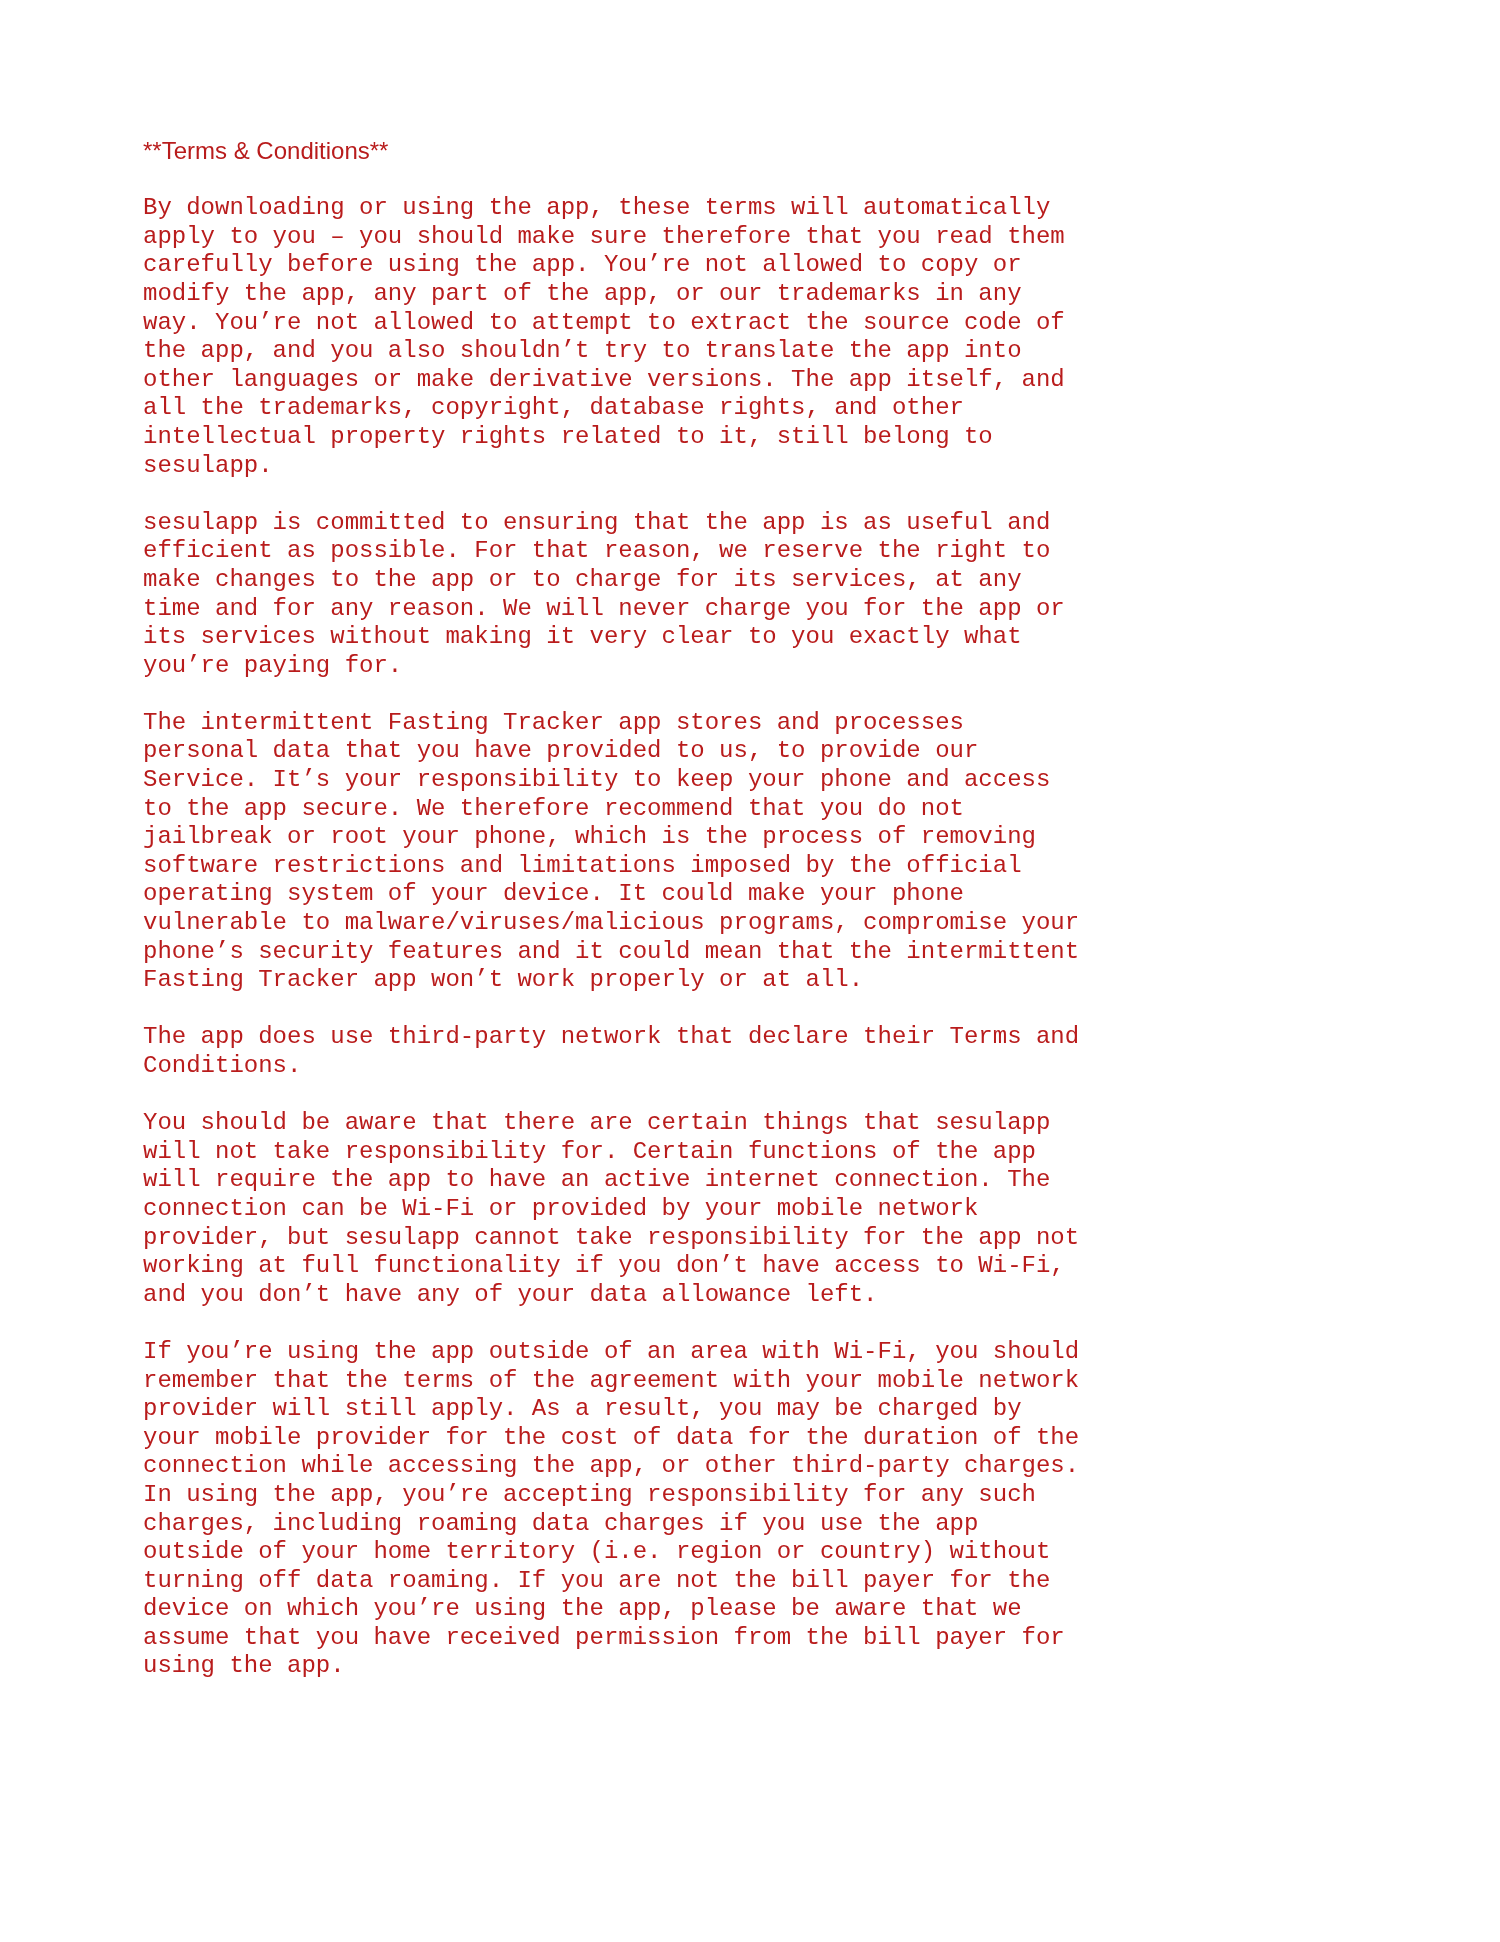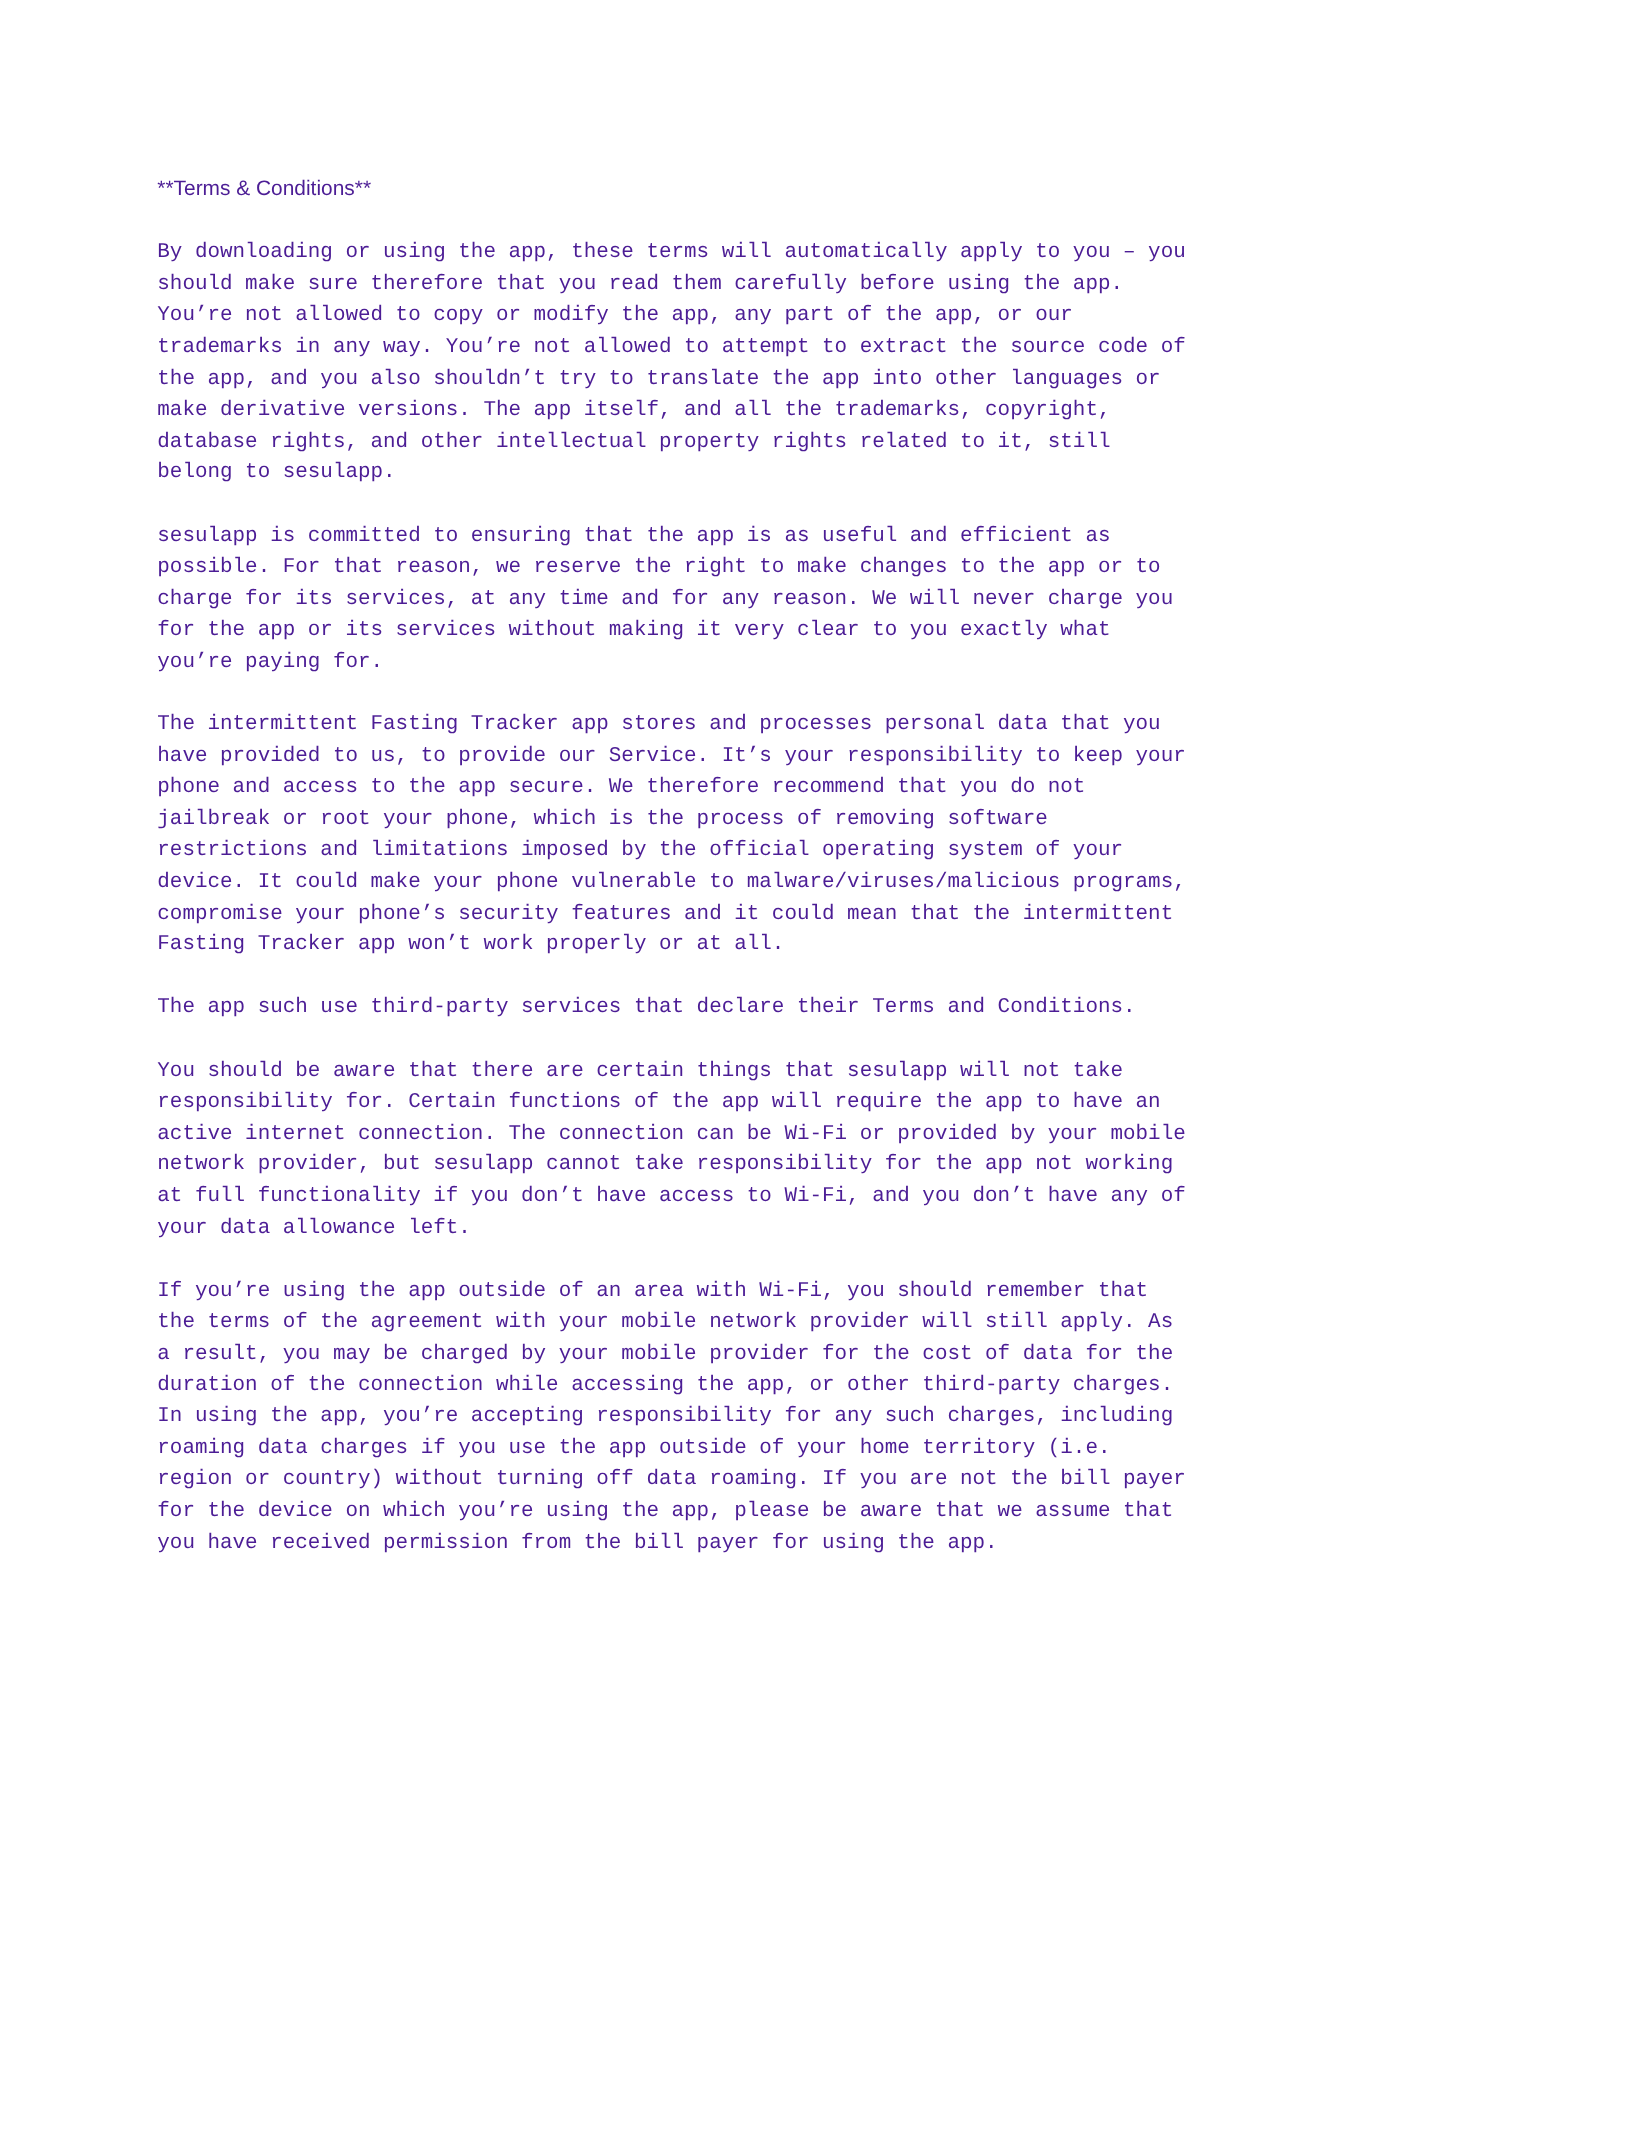--- a/index.html
+++ b/index.html
@@ -13,24 +13,23 @@
     overflow: hidden;
   }
   .doc-page {
     width: 1500px;
     height: 1942px;
     background: #ffffff;
     padding: 137px 0 0 143px;
   }
   .doc-content {
     width: 940px;
-    color: #4c1d95;
-    font-size: 19px;
+    color: #b91c1c;
+    font-size: 24px;
     line-height: 28.6px;
-    margin-top: 21px;
   }
   .doc-title {
     white-space: pre-wrap;
     margin-bottom: 28.6px;
   }
   .doc-paragraph {
     white-space: pre-wrap;
     margin-bottom: 28.6px;
     font-family: Liberation Mono, monospace;
   }
@@ -38,17 +37,17 @@
 </style>
 </head>
 <body>
 
 <div class="doc-page">
   <div class="doc-content">
     <p class="doc-title">**Terms &amp; Conditions**</p>
     <p class="doc-paragraph">By downloading or using the app, these terms will automatically apply to you – you should make sure therefore that you read them carefully before using the app. You’re not allowed to copy or modify the app, any part of the app, or our trademarks in any way. You’re not allowed to attempt to extract the source code of the app, and you also shouldn’t try to translate the app into other languages or make derivative versions. The app itself, and all the trademarks, copyright, database rights, and other intellectual property rights related to it, still belong to sesulapp.</p>
     <p class="doc-paragraph">sesulapp is committed to ensuring that the app is as useful and efficient as possible. For that reason, we reserve the right to make changes to the app or to charge for its services, at any time and for any reason. We will never charge you for the app or its services without making it very clear to you exactly what you’re paying for.</p>
     <p class="doc-paragraph">The intermittent Fasting Tracker app stores and processes personal data that you have provided to us, to provide our Service. It’s your responsibility to keep your phone and access to the app secure. We therefore recommend that you do not jailbreak or root your phone, which is the process of removing software restrictions and limitations imposed by the official operating system of your device. It could make your phone vulnerable to malware/viruses/malicious programs, compromise your phone’s security features and it could mean that the intermittent Fasting Tracker app won’t work properly or at all.</p>
-    <p class="doc-paragraph">The app such use third-party services that declare their Terms and Conditions.</p>
+    <p class="doc-paragraph">The app does use third-party network that declare their Terms and Conditions.</p>
     <p class="doc-paragraph">You should be aware that there are certain things that sesulapp will not take responsibility for. Certain functions of the app will require the app to have an active internet connection. The connection can be Wi-Fi or provided by your mobile network provider, but sesulapp cannot take responsibility for the app not working at full functionality if you don’t have access to Wi-Fi, and you don’t have any of your data allowance left.</p>
     <p class="doc-paragraph">If you’re using the app outside of an area with Wi-Fi, you should remember that the terms of the agreement with your mobile network provider will still apply. As a result, you may be charged by your mobile provider for the cost of data for the duration of the connection while accessing the app, or other third-party charges. In using the app, you’re accepting responsibility for any such charges, including roaming data charges if you use the app outside of your home territory (i.e. region or country) without turning off data roaming. If you are not the bill payer for the device on which you’re using the app, please be aware that we assume that you have received permission from the bill payer for using the app.</p>
   </div>
 </div>
 
 </body></html>

